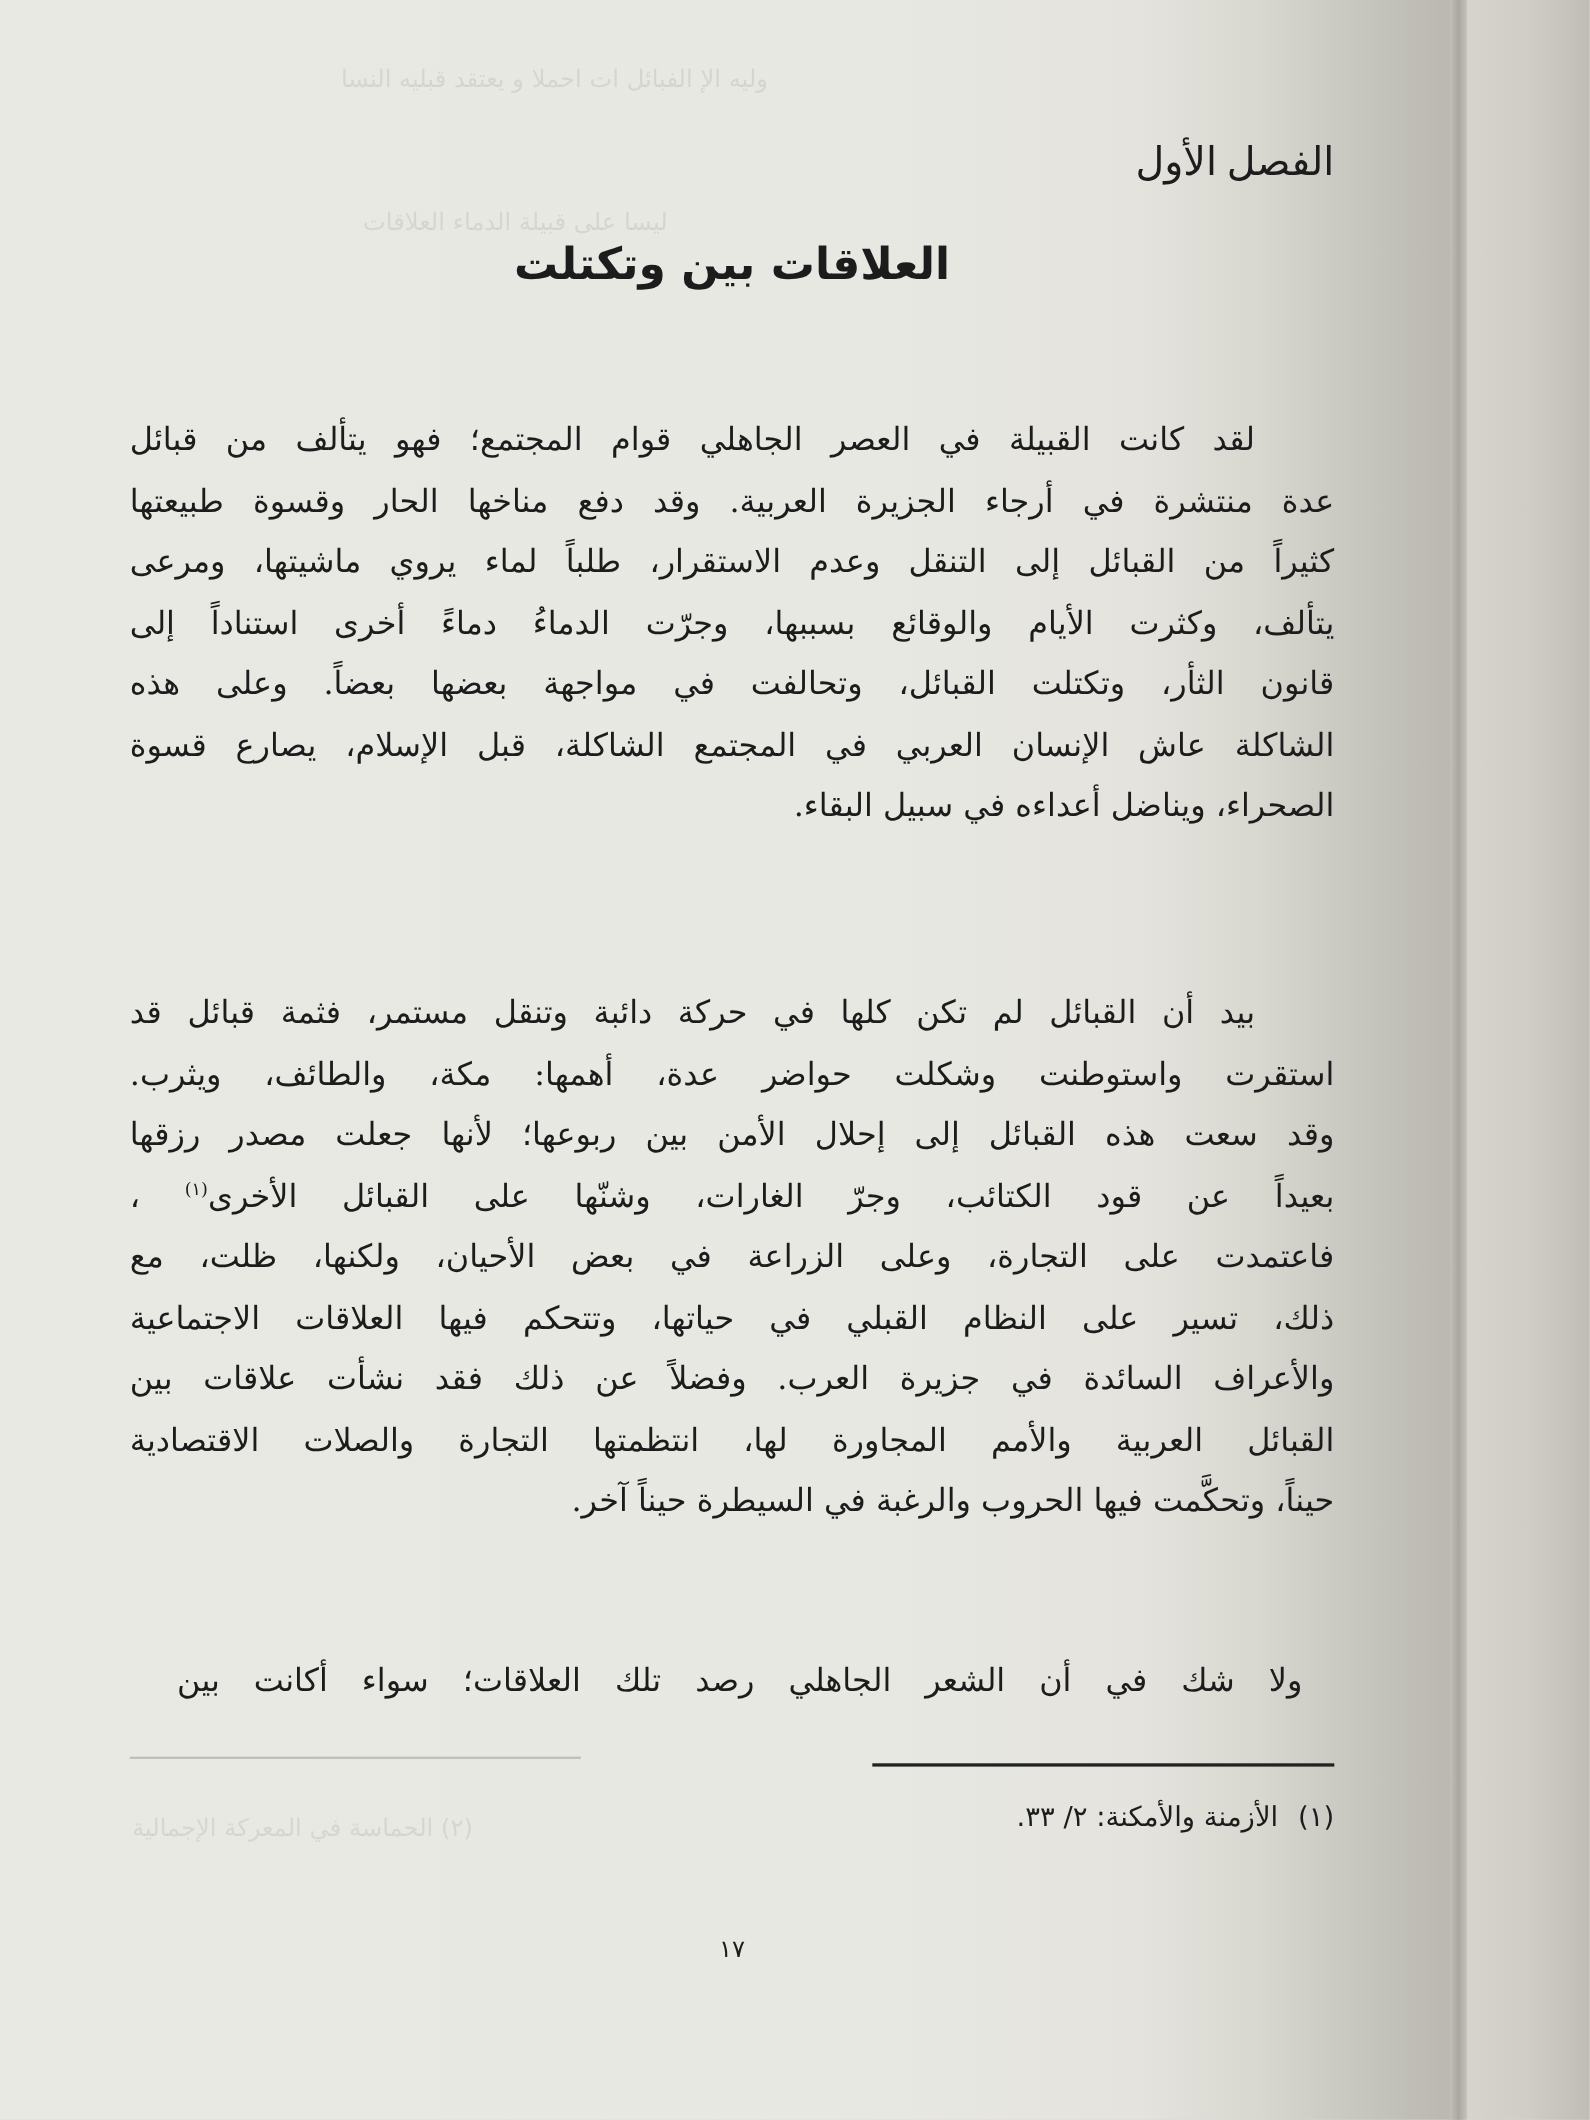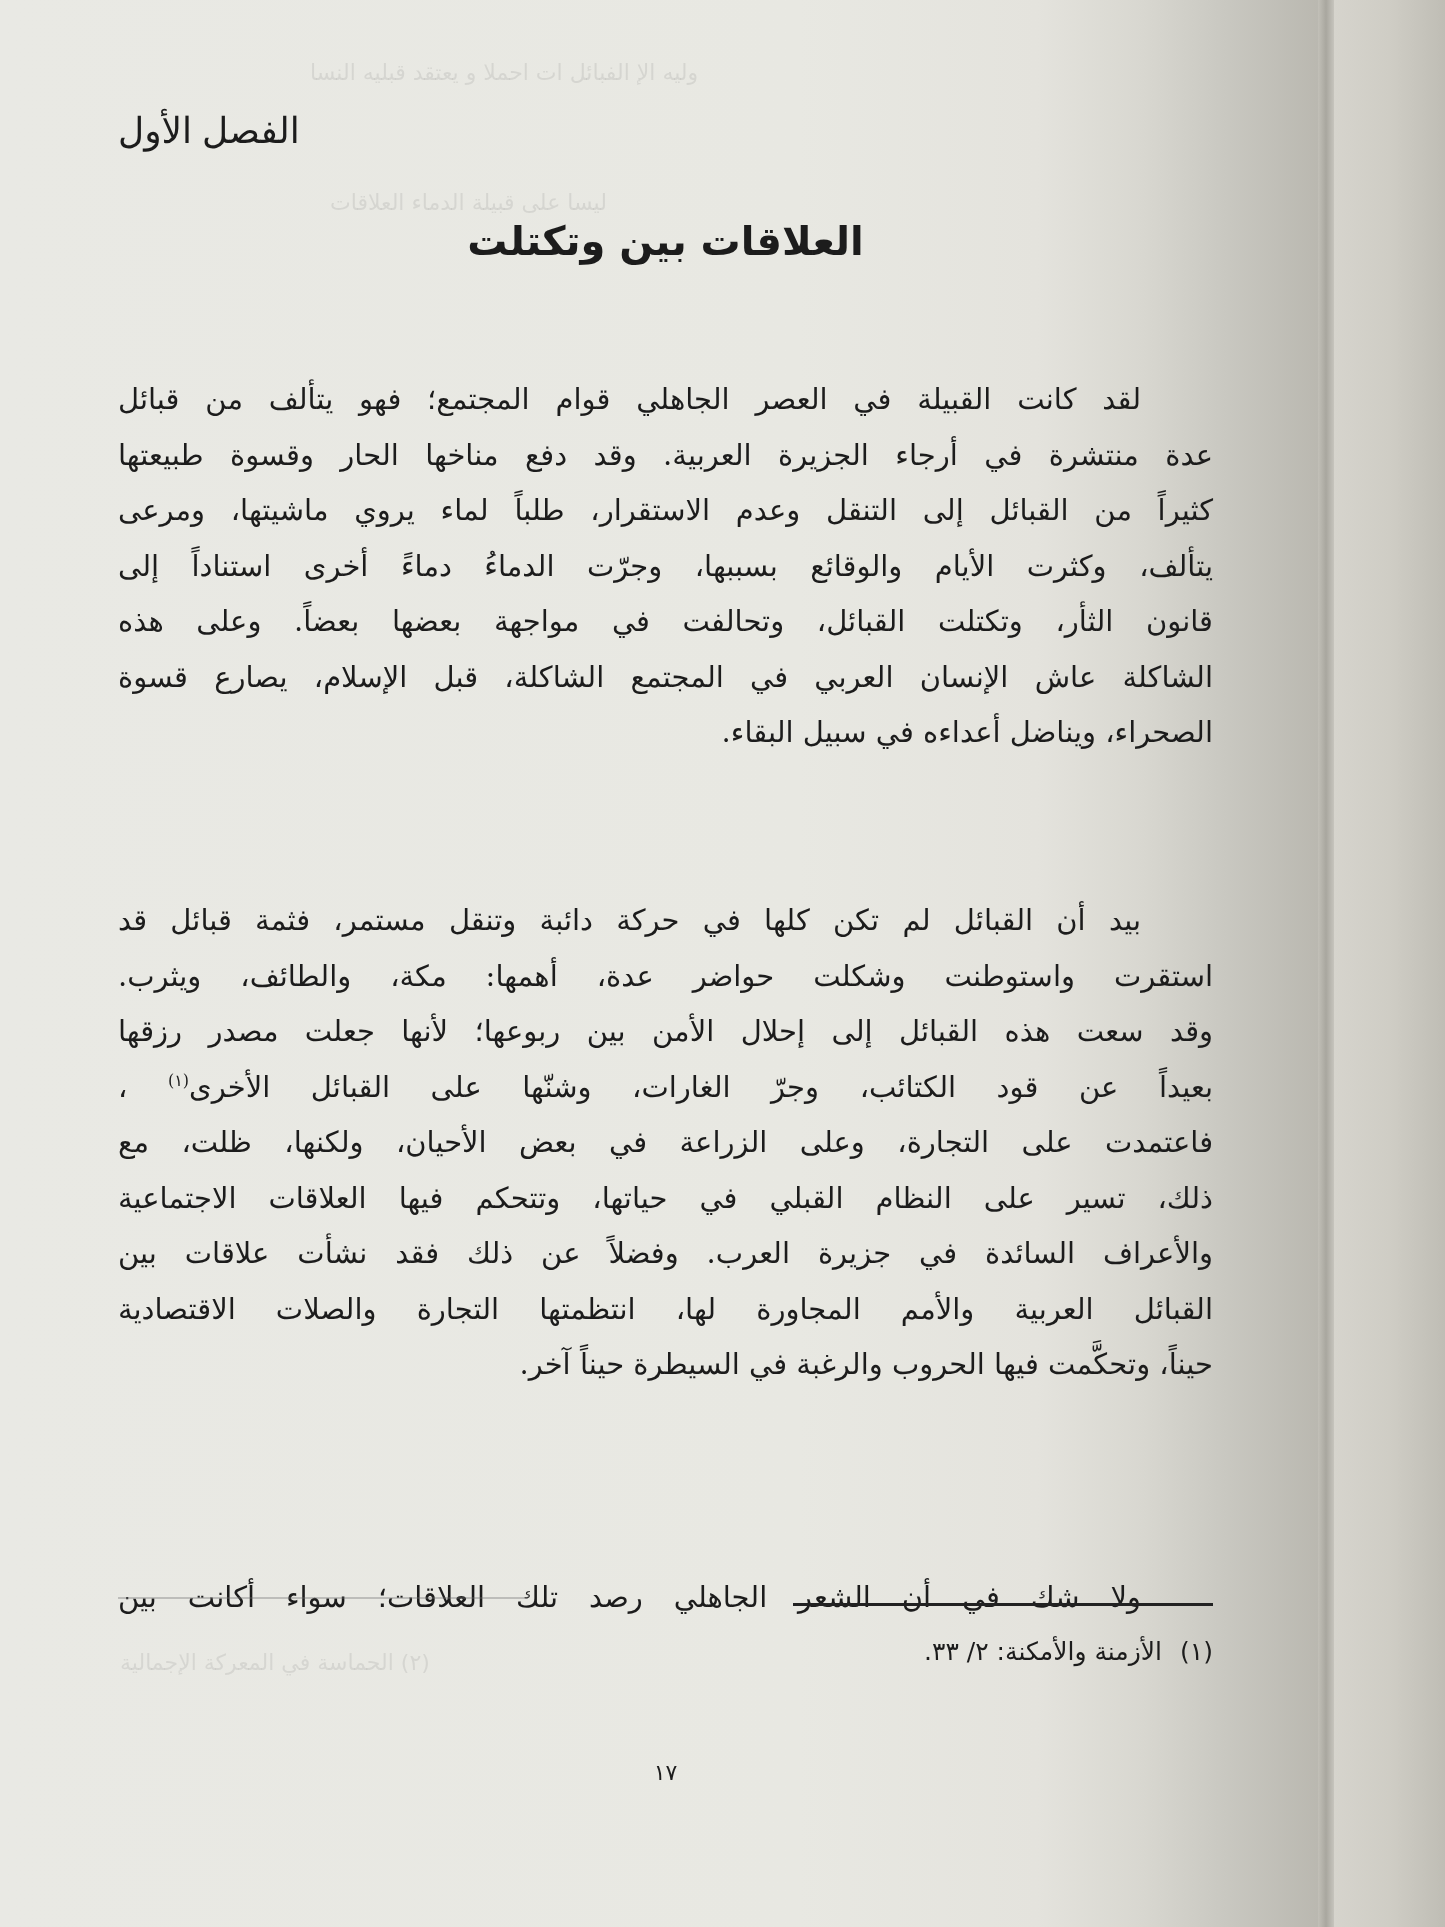--- a/index.html
+++ b/index.html
@@ -18,36 +18,36 @@
   }
   .next-page {
     position: absolute; left: 1334px; top: 0; width: 111px; height: 1927px;
     background: linear-gradient(90deg, #d6d4cd, #cfcdc5 50%, #bfbdb5);
   }
   .ghost { position: absolute; color: rgba(80,80,80,0.12); font-size: 22px; direction: rtl; white-space: nowrap; }
   .content {
     position: absolute; left: 118px; top: 0; width: 1095px; direction: rtl; color: #1c1c1c;
   }
   .chapter {
-    position: absolute; top: 110px; left: 0; width: 1095px; text-align: left;
-    font-size: 36px; font-family: Liberation Sans, sans-serif; font-weight: normal;
+    position: absolute; top: 126px; left: 0; width: 1095px; text-align: right;
+    font-size: 36px; font-family: Liberation Serif, serif; font-weight: normal;
   }
   .title {
     position: absolute; top: 218px; left: 0; width: 1095px; text-align: center;
     font-size: 40px; font-weight: bold;
   }
   .para {
     position: absolute; left: 0; width: 1095px; text-align: justify; text-align-last: right;
     font-family: "DejaVu Serif", serif; font-size: 29px; line-height: 55.5px;
   }
   .para .line { display: block; text-align: justify; text-align-last: justify; white-space: nowrap; }
   .para .line.last { text-align-last: right; }
   .p1 { top: 372px; }
   .p2 { top: 893px; }
-  .p3 { top: 1570px; }
+  .p3 { top: 1500px; margin-left: 43px; }
   .indent { padding-right: 72px; }
   sup { font-size: 16px; vertical-align: super; line-height: 0; }
   .rule-main { position: absolute; top: 1603px; left: 675px; width: 420px; height: 3px; background: #222; }
   .rule-ghost { position: absolute; top: 1597px; left: 0px; width: 410px; height: 2px; background: rgba(110,110,110,0.35); }
   .footnote {
     position: absolute; top: 1637px; right: 0; font-size: 25px; font-family: "DejaVu Sans", sans-serif; white-space: nowrap;
   }
   .fn-num { margin-left: 18px; }
   .page-number {
     position: absolute; top: 1760px; left: 0; width: 1095px; text-align: center; font-size: 22px;

